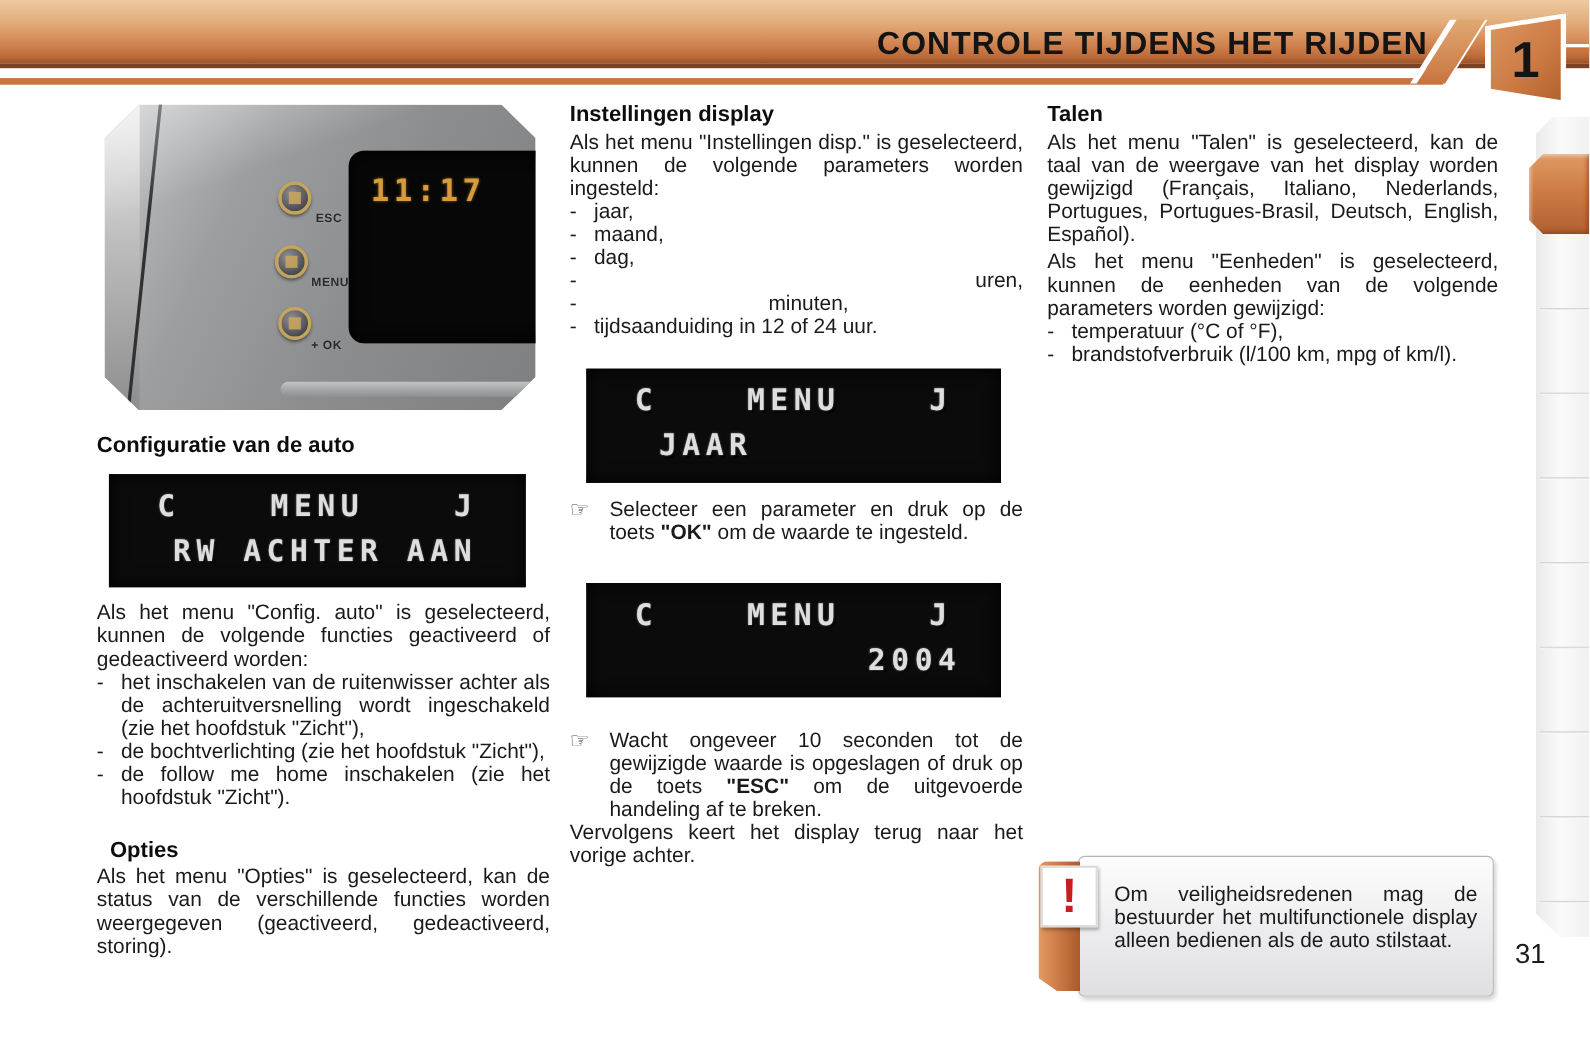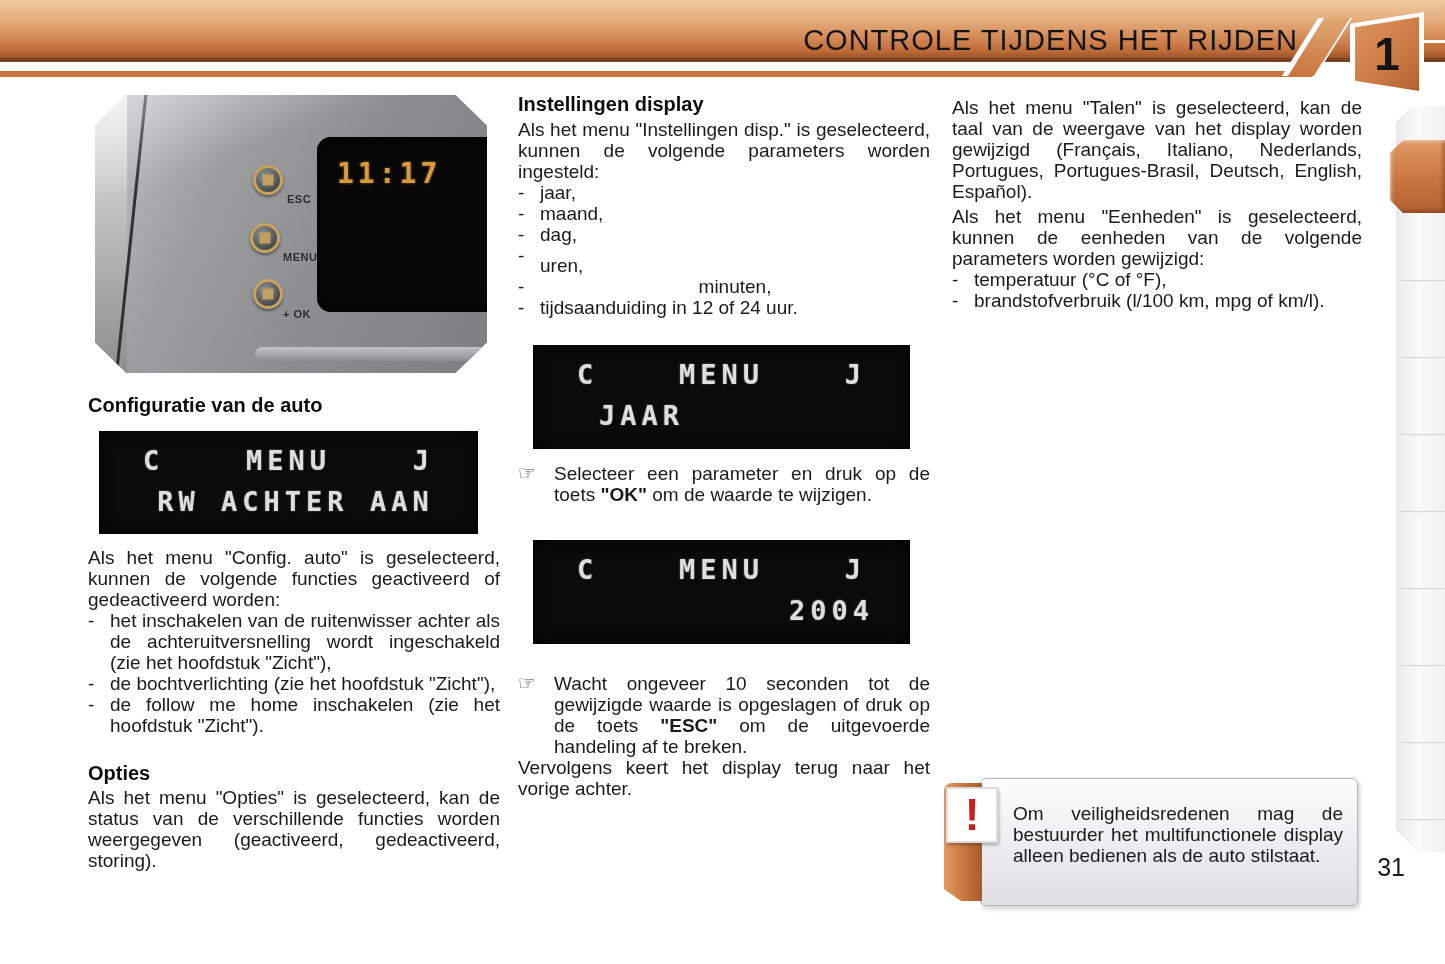--- a/index.html
+++ b/index.html
@@ -19,21 +19,21 @@
   .hdr-orange-stripe { position:absolute; left:0; top:71px; width:1312px; height:6px; background:#c9743f; }
   .hdr-slash {
     position:absolute; left:1300px; top:18px; width:34px; height:58px;
     background:linear-gradient(180deg,#e0a872,#c9743f);
     border-left:6px solid #ffffff; border-right:2px solid #ffffff;
     transform:skewX(-32deg);
   }
   .hdr-stripe-right { position:absolute; left:1414px; top:40px; width:31px; height:7px; background:#c9743f; border-top:3px solid #ffffff; }
   .page-title {
     position:absolute; right:147px; top:24px;
-    font-size:29px; font-weight:normal; letter-spacing:1px; color:#141414;
+    font-size:29px; font-weight:bold; letter-spacing:1px; color:#141414;
   }
   .chapter-tab-outer {
     position:absolute; left:1350px; top:12px; width:74px; height:84px;
     background:#ffffff;
     -webkit-clip-path:polygon(0 14%, 100% 0, 100% 100%, 0 86%);
     clip-path:polygon(0 14%, 100% 0, 100% 100%, 0 86%);
   }
   .chapter-tab-inner {
     position:absolute; left:5px; top:5px; width:64px; height:74px;
     background:linear-gradient(135deg,#dd9560 0%,#cd7c45 55%,#b4622e 100%);
@@ -222,21 +222,21 @@
   </div>
   <div class="bullet">
     <span class="dash">-</span>
     <span class="btext">de bochtverlichting (zie het hoofdstuk "Zicht"),</span>
   </div>
   <div class="bullet">
     <span class="dash">-</span>
     <span class="btext">de follow me home inschakelen (zie het hoofdstuk "Zicht").</span>
   </div>
 
-  <h2 style="margin-top:26px;">Opties</h2>
+  <h2 style="margin-top:26px;margin-left:12px;">Opties</h2>
   <p style="margin-top:3px;">Als het menu "Opties" is geselecteerd, kan de status van de verschillende functies worden weergegeven (geactiveerd, gedeactiveerd, storing).</p>
 </div>
 
 <div class="col" style="left:518px; top:93px; width:412px;">
   <h2>Instellingen display</h2>
   <p style="margin-top:4px;">Als het menu "Instellingen disp." is geselecteerd, kunnen de volgende parameters worden ingesteld:</p>
 
   <div class="bullet">
     <span class="dash">-</span>
     <span class="btext" style="text-align:left;">jaar,</span>
@@ -244,21 +244,21 @@
   <div class="bullet">
     <span class="dash">-</span>
     <span class="btext" style="text-align:left;">maand,</span>
   </div>
   <div class="bullet">
     <span class="dash">-</span>
     <span class="btext" style="text-align:left;">dag,</span>
   </div>
   <div class="bullet">
     <span class="dash">-</span>
-    <span class="btext" style="text-align:left;margin-top:10px;">uren,</span>
+    <span class="btext" style="text-align:right;">uren,</span>
   </div>
   <div class="bullet">
     <span class="dash">-</span>
     <span class="btext" style="text-align:center;">minuten,</span>
   </div>
   <div class="bullet">
     <span class="dash">-</span>
     <span class="btext" style="text-align:left;">tijdsaanduiding in 12 of 24 uur.</span>
   </div>
 
@@ -268,21 +268,21 @@
       <span class="seg">MENU</span>
       <span class="seg">J</span>
     </div>
     <div class="lcd-row2 left">
       <span class="seg">JAAR</span>
     </div>
   </div>
 
   <div class="instr" style="margin-top:14px;">
     <span class="hand">☞</span>
-    <span class="itext"><span>Selecteer een parameter en druk op de toets </span><b>"OK"</b><span> om de waarde te wijzigen.</span></span>
+    <span class="itext"><span>Selecteer een parameter en druk op de toets </span><b>"OK"</b><span> om de waarde te ingesteld.</span></span>
   </div>
 
   <div class="lcd" style="width:377px; height:104px; margin:35px 0 0 15px;">
     <div class="lcd-row1">
       <span class="seg">C</span>
       <span class="seg">MENU</span>
       <span class="seg">J</span>
     </div>
     <div class="lcd-row2 right">
       <span class="seg">2004</span>
@@ -291,20 +291,21 @@
 
   <div class="instr" style="margin-top:29px;">
     <span class="hand">☞</span>
     <span class="itext"><span>Wacht ongeveer 10 seconden tot de gewijzigde waarde is opgeslagen of druk op de toets </span><b>"ESC"</b><span> om de uitgevoerde handeling af te breken.</span></span>
   </div>
 
   <p style="margin-top:0px;">Vervolgens keert het display terug naar het vorige achter.</p>
 </div>
 
 <div class="col" style="left:952px; top:93px; width:410px;">
+  <h2>Talen</h2>
   <p style="margin-top:4px;">Als het menu "Talen" is geselecteerd, kan de taal van de weergave van het display worden gewijzigd (Français, Italiano, Nederlands, Portugues, Portugues-Brasil, Deutsch, English, Español).</p>
 
   <p style="margin-top:4px;">Als het menu "Eenheden" is geselecteerd, kunnen de eenheden van de volgende parameters worden gewijzigd:</p>
 
   <div class="bullet">
     <span class="dash">-</span>
     <span class="btext">temperatuur (°C of °F),</span>
   </div>
   <div class="bullet">
     <span class="dash">-</span>

